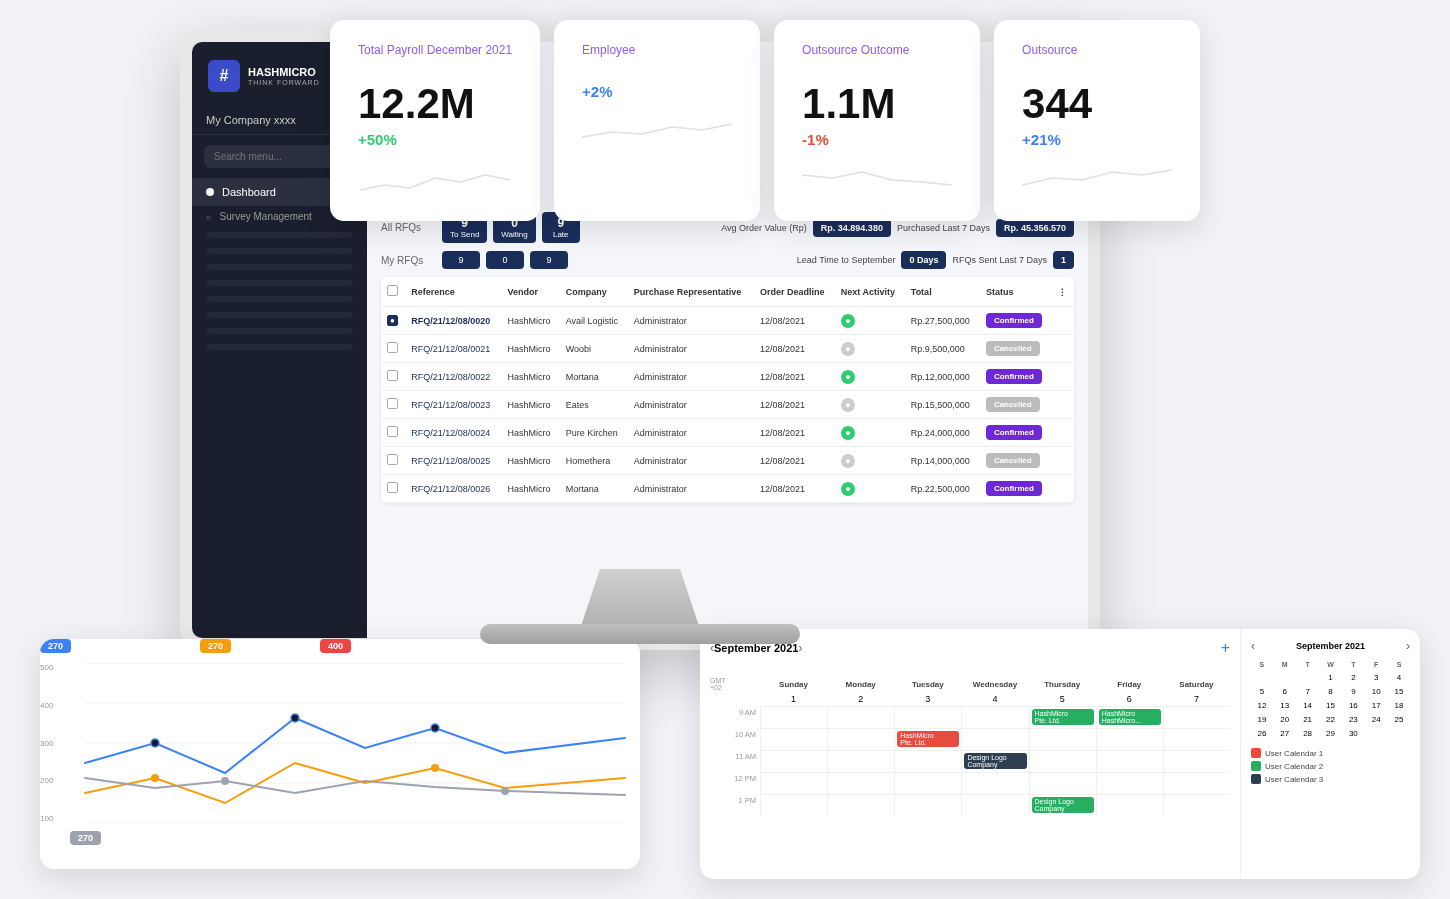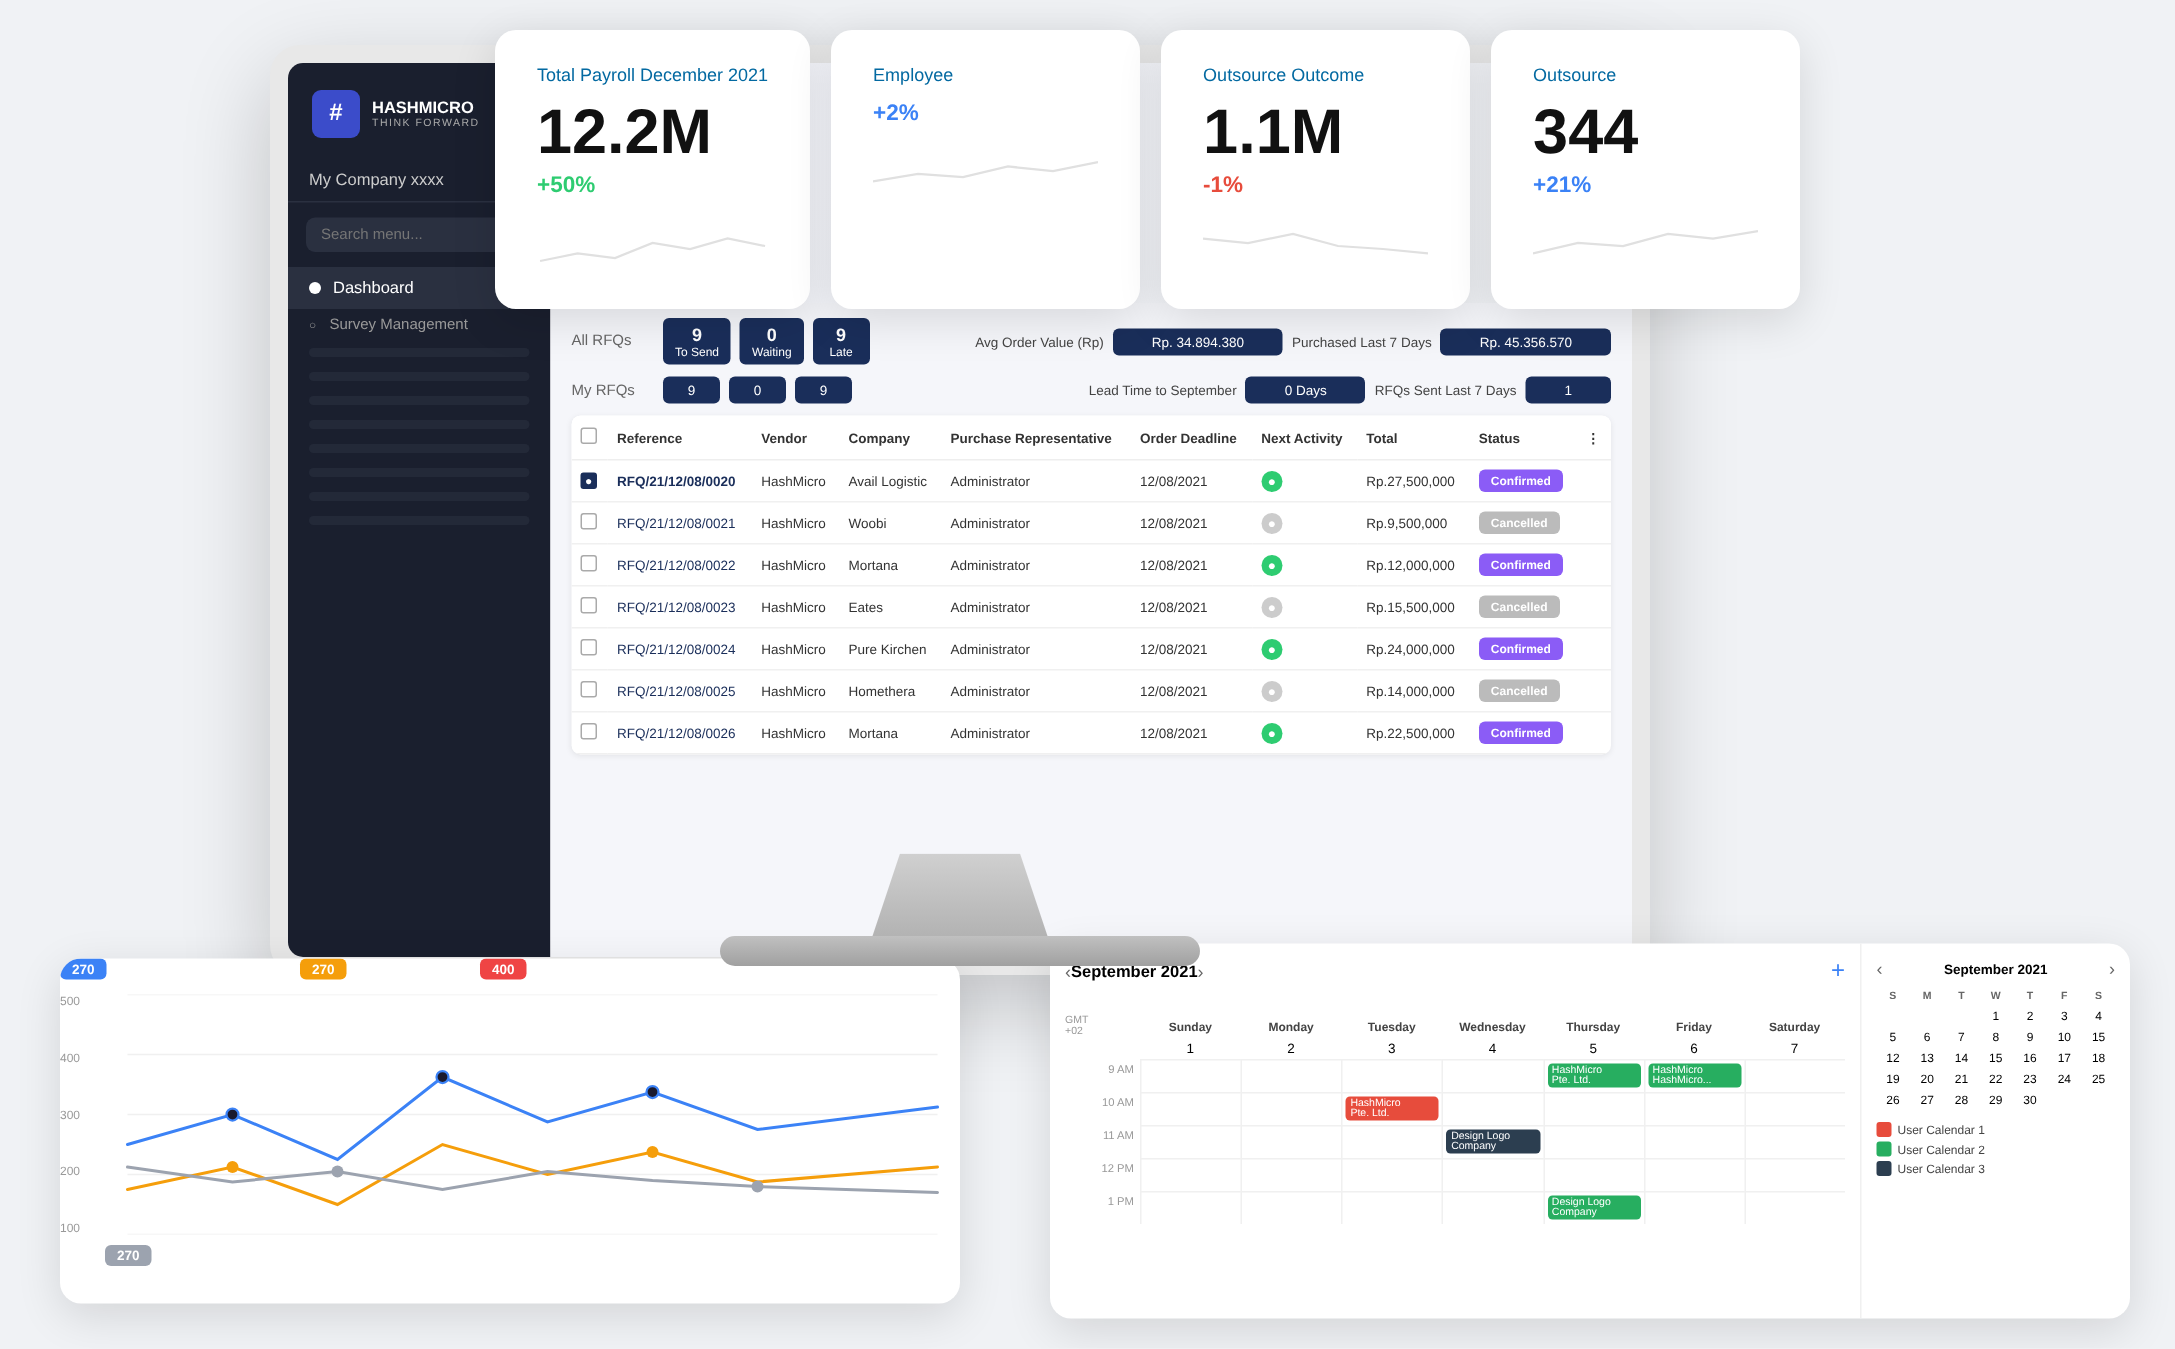--- a/index.html
+++ b/index.html
@@ -190,24 +190,24 @@
     .kpi-item {
       display: flex;
       align-items: center;
       gap: 4px;
       font-size: 9px;
       color: #444;
     }
     .kpi-val {
       background: #1a2e5a;
       color: white;
-      padding: 4px 26px;
+      padding: 4px 8px;
       border-radius: 4px;
       font-size: 9px;
-      font-weight: 400;
+      font-weight: 700;
     }
 
     
     .rfq-table {
       width: 100%;
       border-collapse: collapse;
       font-size: 9.5px;
       background: white;
       border-radius: 6px;
       overflow: hidden;
@@ -228,21 +228,21 @@
       color: #333;
       font-size: 9px;
     }
     .status-badge {
       padding: 3px 8px;
       border-radius: 4px;
       font-size: 8px;
       font-weight: 600;
       display: inline-block;
     }
-    .status-confirmed { background: #8b5cf6; color: white; }
+    .status-confirmed { background: #6d28d9; color: white; }
     .status-cancelled { background: #bbb; color: white; }
 
     .activity-icon {
       width: 14px; height: 14px; border-radius: 50%;
       display: inline-flex; align-items: center; justify-content: center;
       font-size: 9px;
     }
     .activity-green { background: #2ecc71; color: white; }
     .activity-grey { background: #ccc; color: white; }
 
@@ -257,23 +257,23 @@
     }
     .kpi-card {
       background: white;
       border-radius: 14px;
       padding: 22px 28px;
       min-width: 165px;
       box-shadow: 0 8px 30px rgba(0,0,0,0.12);
     }
     .kpi-card-title {
       font-size: 12px;
-      color: #0369a1;
+      color: #8b5cf6;
       font-weight: 500;
-      margin-bottom: 8px;
+      margin-bottom: 24px;
       line-height: 1.4;
     }
     .kpi-card-value {
       font-size: 42px;
       font-weight: 800;
       color: #111;
       line-height: 1;
       margin-bottom: 6px;
     }
     .kpi-card-change {

